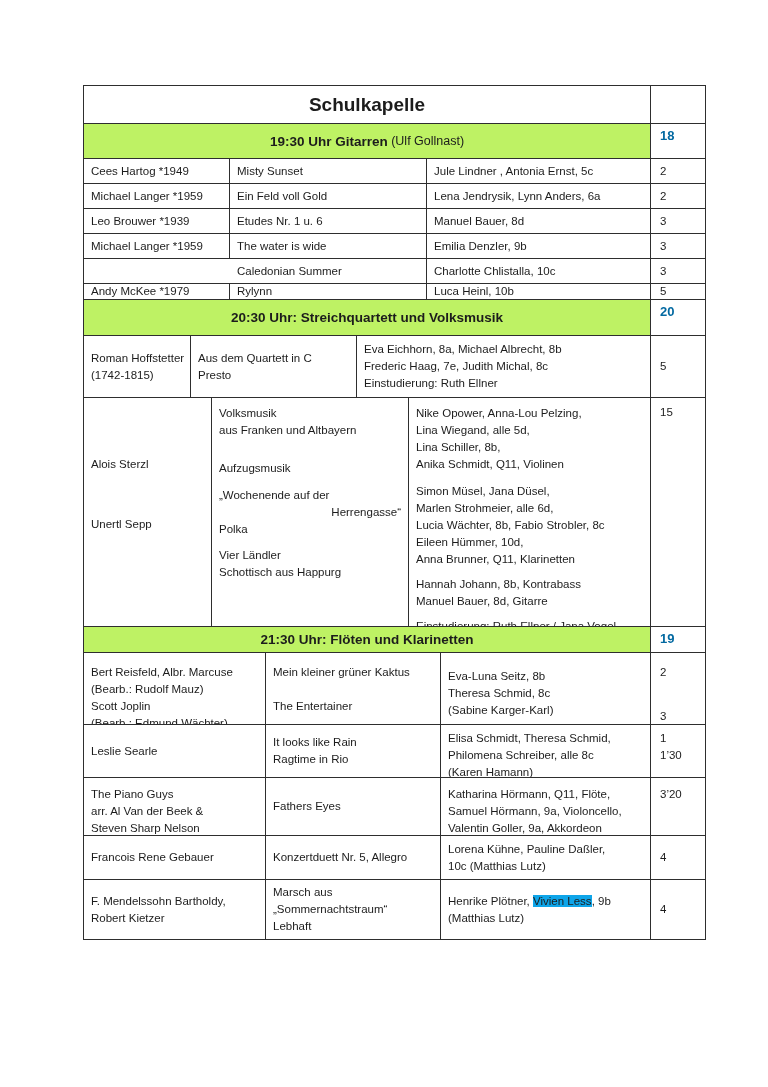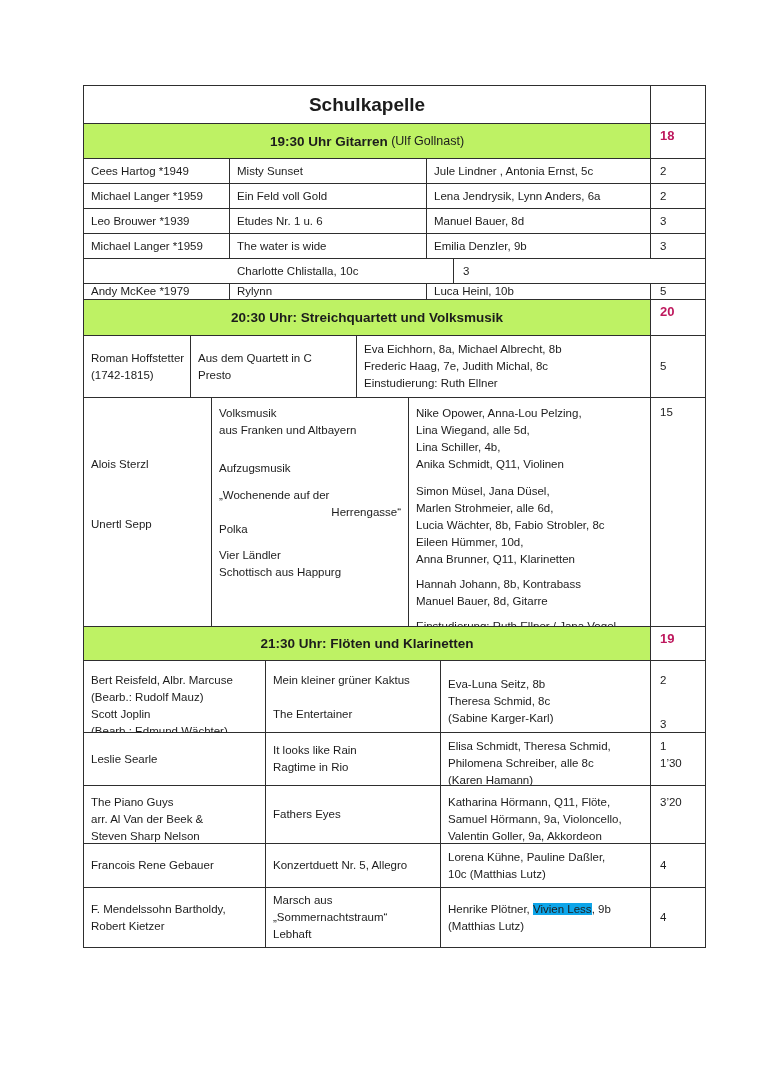--- a/index.html
+++ b/index.html
@@ -14,21 +14,21 @@
         display:flex;flex-direction:column;overflow:hidden;}
   .cell:last-child{border-right:none;}
   .va-c{justify-content:center;}
   .dur{flex:1;padding-left:9px;}
   .title-row{height:37px;}
   .title-cell{flex:1;flex-direction:row;align-items:center;justify-content:center;
               font-weight:bold;font-size:19px;}
   .hdr{flex:1;flex-direction:row;align-items:center;justify-content:center;
        background:#bef264;font-weight:bold;font-size:13.5px;white-space:pre;}
   .hdr .sub{font-weight:normal;font-size:12.5px;}
-  .numcell{width:54px;flex:none;background:#ffffff;color:#be185d;font-weight:bold;
+  .numcell{width:54px;flex:none;background:#ffffff;color:#0369a1;font-weight:bold;
            font-size:13px;padding:3px 0 0 9px;display:flex;flex-direction:column;}
   .ln{min-height:17px;white-space:pre;}
   .ln.right{text-align:right;white-space:normal;}
   .hl{background:#0ea5e9;}
 </style>
 </head>
 <body>
 
 <div class="page">
   <div class="doc-table" id="table">
@@ -97,20 +97,23 @@
           <div class="ln">Emilia Denzler, 9b</div>
         </div>
         <div class="cell va-c dur">
           <div class="ln">3</div>
         </div>
       </div>
       <div class="row" style="height: 25px;">
         <div class="cell va-c" style="width: 146px; margin-top: 44px;">
           <div class="ln">Horst Großnick *1957</div>
         </div>
+        <div class="cell va-c" style="width: 197px;">
+          <div class="ln">Caledonian Summer</div>
+        </div>
         <div class="cell va-c" style="width: 224px;">
           <div class="ln">Charlotte Chlistalla, 10c</div>
         </div>
         <div class="cell va-c dur">
           <div class="ln">3</div>
         </div>
       </div>
       <div class="row" style="height: 16px;">
         <div class="cell va-c" style="width: 146px;">
           <div class="ln">Andy McKee *1979</div>
@@ -160,36 +163,36 @@
           <div class="ln" style="margin-top: 21px;">Aufzugsmusik</div>
           <div class="ln" style="margin-top: 10px;">„Wochenende auf der</div>
           <div class="ln right">Herrengasse“</div>
           <div class="ln">Polka</div>
           <div class="ln" style="margin-top: 9px;">Vier Ländler</div>
           <div class="ln">Schottisch aus Happurg</div>
         </div>
         <div class="cell" style="width: 242px;">
           <div class="ln" style="margin-top: 4px;">Nike Opower, Anna-Lou Pelzing,</div>
           <div class="ln">Lina Wiegand, alle 5d,</div>
-          <div class="ln">Lina Schiller, 4b,</div>
+          <div class="ln">Lina Schiller, 8b,</div>
           <div class="ln">Anika Schmidt, Q11, Violinen</div>
           <div class="ln" style="margin-top: 10px;">Simon Müsel, Jana Düsel,</div>
           <div class="ln">Marlen Strohmeier, alle 6d,</div>
           <div class="ln">Lucia Wächter, 8b, Fabio Strobler, 8c</div>
           <div class="ln">Eileen Hümmer, 10d,</div>
           <div class="ln">Anna Brunner, Q11, Klarinetten</div>
           <div class="ln" style="margin-top: 8px;">Hannah Johann, 8b, Kontrabass</div>
           <div class="ln">Manuel Bauer, 8d, Gitarre</div>
           <div class="ln" style="margin-top: 8px;">Einstudierung: Ruth Ellner / Jana Vogel</div>
         </div>
         <div class="cell dur">
           <div class="ln" style="margin-top: 3px;">15</div>
         </div>
       </div>
-      <div class="row" style="height: 34px;">
+      <div class="row" style="height: 26px;">
         <div class="cell hdr"><span>21:30 Uhr: Flöten und Klarinetten</span></div>
         <div class="cell numcell">
           <span>19</span>
         </div>
       </div>
       <div class="row" style="height: 72px;">
         <div class="cell" style="width: 182px;">
           <div class="ln" style="margin-top: 8px;">Bert Reisfeld, Albr. Marcuse</div>
           <div class="ln">(Bearb.: Rudolf Mauz)</div>
           <div class="ln">Scott Joplin</div>

